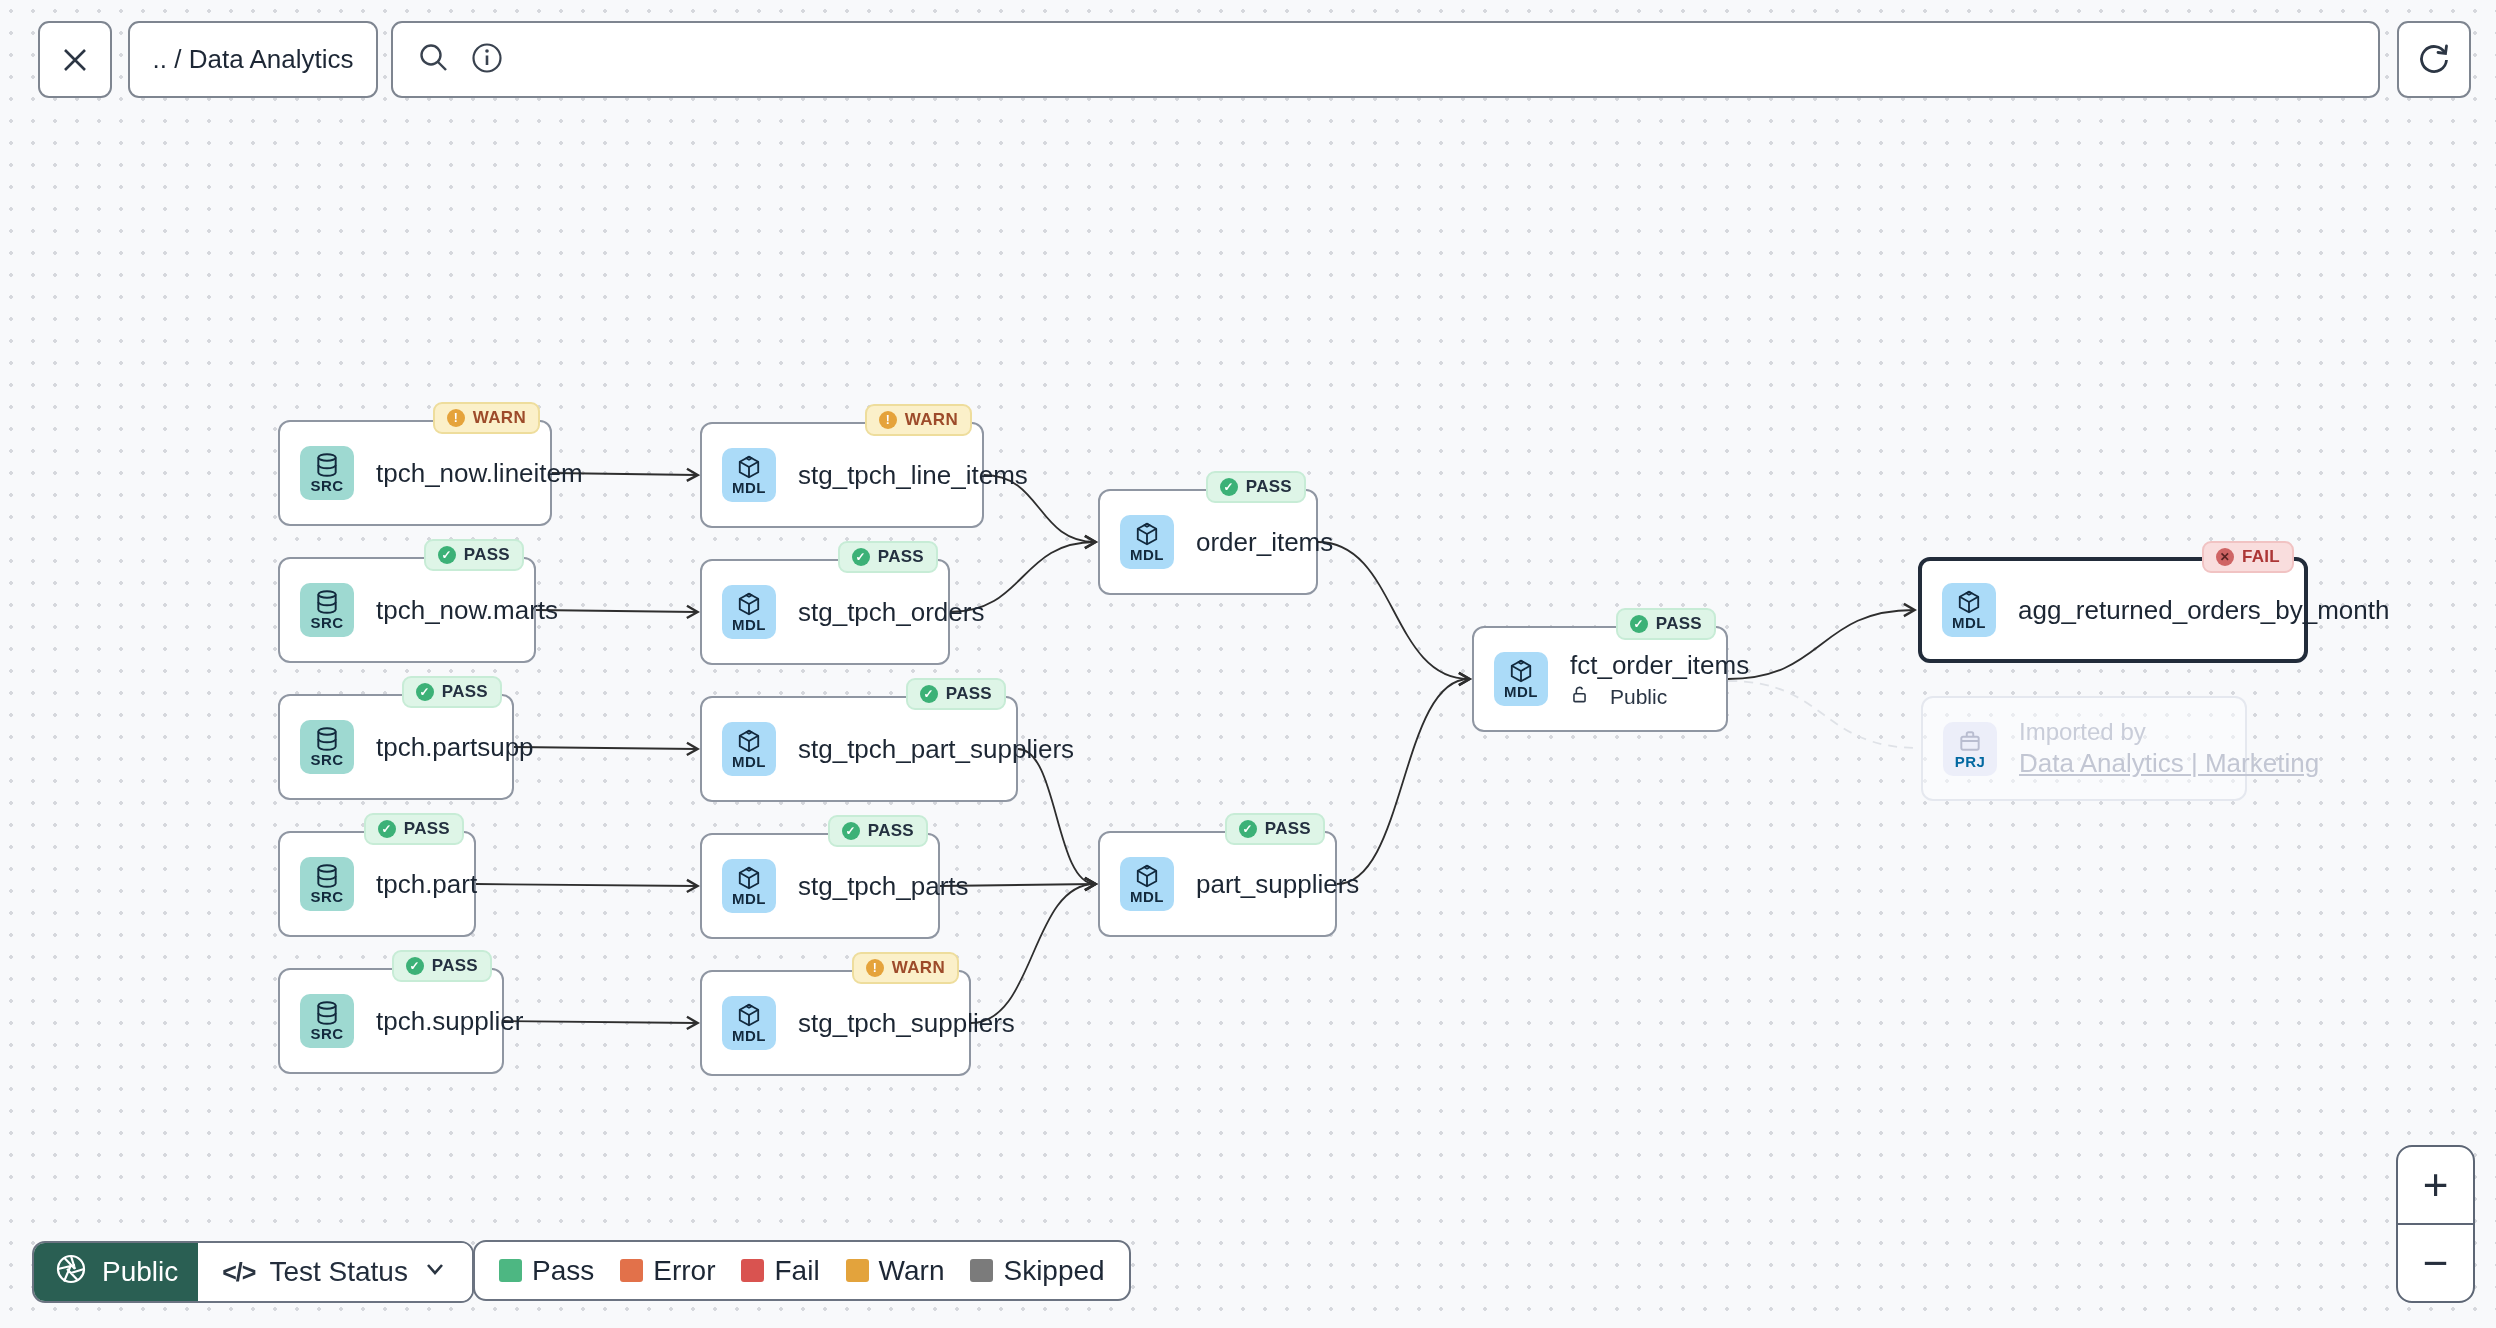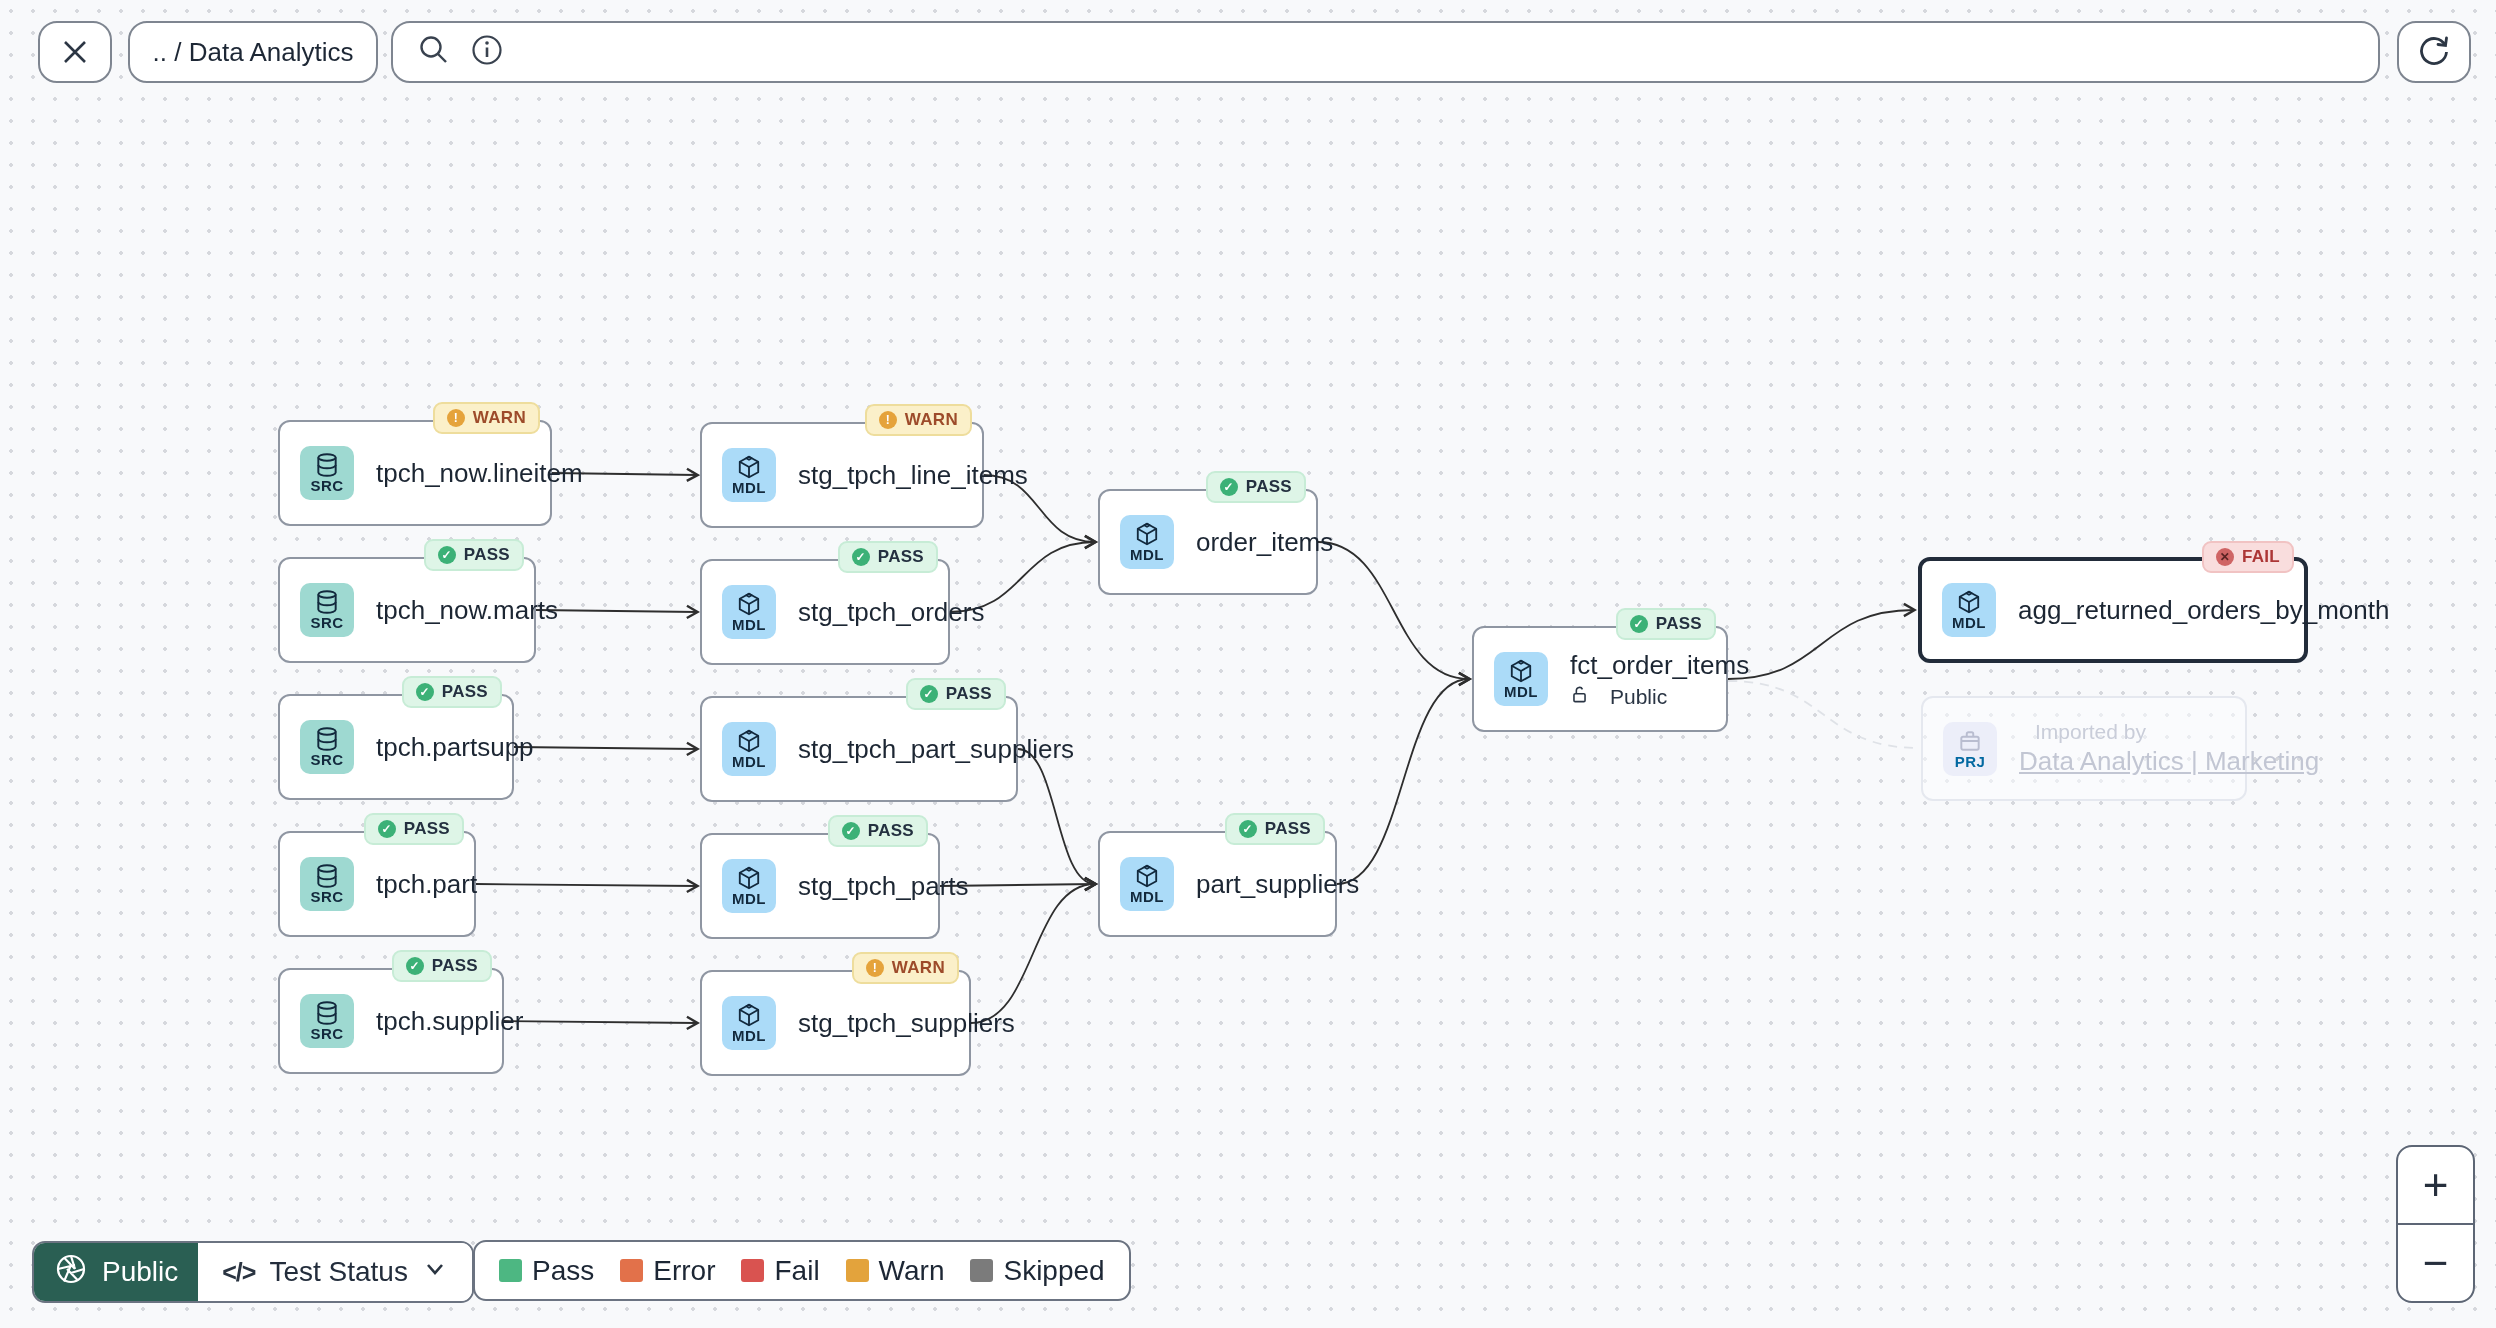--- a/index.html
+++ b/index.html
@@ -7,22 +7,22 @@
   body {
     font-family:"Liberation Sans", sans-serif;
     background-color:#f8f9fb;
     background-image:radial-gradient(circle, #d6d8dd 1.6px, transparent 1.8px);
     background-size:22px 22px;
     position:relative;
     color:#1c2633;
   }
   
   .tb-box {
-    position:absolute; top:21px; height:62px; background:#fff;
-    border:2px solid #7e8590; border-radius:19px;
+    position:absolute; top:21px; height:77px; background:#fff;
+    border:2px solid #7e8590; border-radius:11px;
     display:flex; align-items:center; justify-content:center;
   }
   .tb-icon-btn { width:74px; cursor:pointer; }
   .tb-icon-btn svg { display:block; }
   #breadcrumb { left:128px; width:250px; font-size:26px; color:#1d2735; cursor:pointer; }
   #searchbar { left:391px; width:1989px; justify-content:flex-start; padding:0 24px; gap:18px; }
   #searchbar input {
     flex:1; border:none; outline:none; font-family:"Liberation Sans",sans-serif;
     font-size:28px; color:#18222f; background:transparent;
   }
@@ -37,21 +37,21 @@
   .chip {
     width:54px; height:54px; border-radius:10px; flex:0 0 auto;
     display:flex; flex-direction:column; align-items:center; justify-content:center;
   }
   .chip svg { display:block; }
   .chip .chip-label { font-size:15px; font-weight:700; letter-spacing:.5px; color:#12293d; line-height:1.05; }
   .ghost .chip .chip-label { color:#0369a1; }
   .node-text { margin-left:22px; padding-right:24px; }
   .node-label { font-size:26px; color:#1c2633; white-space:nowrap; }
   .node-sub { display:flex; align-items:center; gap:21px; margin-top:4px; font-size:21px; color:#2a3544; }
-  .ghost-line1 { font-size:21px; color:#c9cdd9; white-space:nowrap;margin-left:16px; }
+  .ghost-line1 { font-size:24px; color:#c9cdd9; white-space:nowrap; }
   .ghost-line2 { font-size:26px; color:#c2c6d3; white-space:nowrap; margin-top:2px;text-decoration:underline; }
   .badge {
     position:absolute; top:-20px; right:10px; height:32px; padding:0 12px;
     border-radius:9px; border:2px solid; display:flex; align-items:center; gap:8px;
     font-size:17px; font-weight:700; letter-spacing:.3px;
   }
   .badge-dot {
     width:18px; height:18px; border-radius:50%; display:flex; align-items:center; justify-content:center;
     font-size:12px; font-weight:700; color:#fff;
   }

